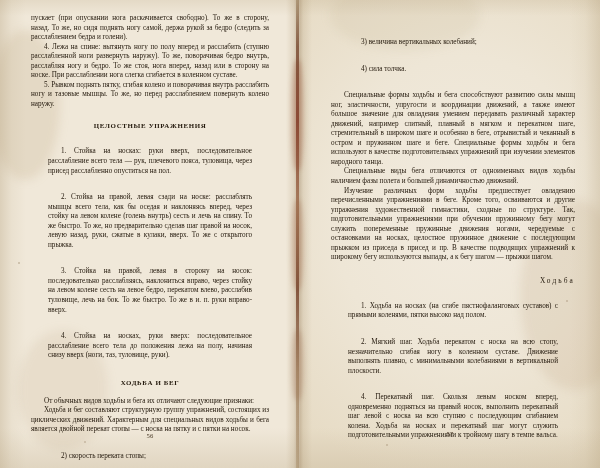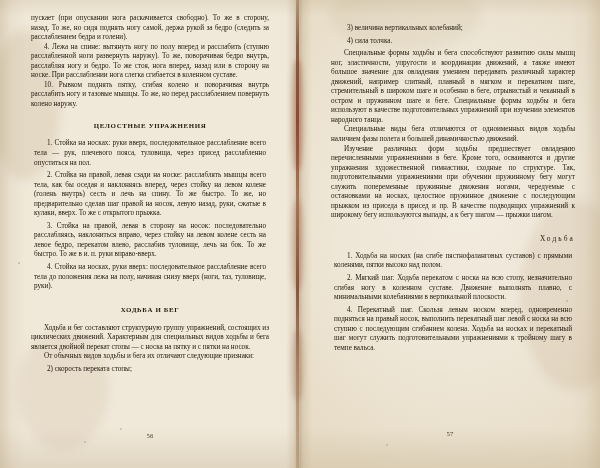--- a/index.html
+++ b/index.html
@@ -108,21 +108,21 @@
   }
   .page-left .textblock  { left: 31px; top: 14px;  width: 238px; }
   .page-right .textblock { left: 31px; top: 21px;  width: 244px; }
 
   p.para {
     margin: 0;
     text-indent: 13px;
   }
   p.para.noind { text-indent: 0; }
   p.item {
-    margin: 3px;
+    margin: 17px;
     text-indent: 13px;
   }
 
   h2.section {
     margin: 12px 0 9px 0;
     font-size: 6.9px;
     line-height: 9px;
     font-weight: bold;
     text-align: center;
     letter-spacing: 0.65px;
@@ -177,33 +177,33 @@
   <div class="edge-shade-top"></div>
   <div class="edge-shade-left"></div>
   <div class="edge-shade-right"></div>
   <div class="edge-shade-bottom"></div>
 
   <div class="page page-left">
     <div class="textblock ink">
 
       <p class="para noind">пускает (при опускании нога раскачивается свободно). То же в сторону, назад. То же, но сидя поднять ногу самой, держа рукой за бедро (следить за расслаблением бедра и голени).</p>
       <p class="para">4. Лежа на спине: вытянуть ногу по полу вперед и расслабить (ступню расслабленной ноги развернуть наружу). То же, поворачивая бедро внутрь, расслабляя ногу и бедро. То же стоя, нога вперед, назад или в сторону на носке. При расслаблении нога слегка сгибается в коленном суставе.</p>
-      <p class="para">10. Рывком поднять пятку, сгибая колено и поворачивая внутрь расслабить ногу и тазовые мышцы. То же, но перед расслаблением повернуть колено наружу.</p>
+      <p class="para">5. Рывком поднять пятку, сгибая колено и поворачивая внутрь расслабить ногу и тазовые мышцы. То же, но перед расслаблением повернуть колено наружу.</p>
 
       <h2 class="section">ЦЕЛОСТНЫЕ УПРАЖНЕНИЯ</h2>
 
       <p class="item">1. Стойка на носках: руки вверх, последовательное расслабление всего тела — рук, плечевого пояса, туловища, через присед расслабленно опуститься на пол.</p>
       <p class="item">2. Стойка на правой, левая сзади на носке: расслаблять мышцы всего тела, как бы оседая и наклоняясь вперед, через стойку на левом колене (голень внутрь) сесть и лечь на спину. То же быстро. То же, но предварительно сделав шаг правой на носок, левую назад, руки, сжатые в кулаки, вверх. То же с открытого прыжка.</p>
       <p class="item">3. Стойка на правой, левая в сторону на носок: последовательно расслабляясь, наклониться вправо, через стойку на левом колене сесть на левое бедро, перекатом влево, расслабив туловище, лечь на бок. То же быстро. То же в и. п. руки вправо-вверх.</p>
       <p class="item">4. Стойка на носках, руки вверх: последовательное расслабление всего тела до положения лежа на полу, начиная снизу вверх (ноги, таз, туловище, руки).</p>
 
       <h2 class="section tight">ХОДЬБА И БЕГ</h2>
 
+      <p class="para">От обычных видов ходьбы и бега их отличают следующие признаки:</p>
       <p class="para">Ходьба и бег составляют структурную группу упражнений, состоящих из циклических движений. Характерным для специальных видов ходьбы и бега является двойной перекат стопы — с носка на пятку и с пятки на носок.</p>
-      <p class="para">От обычных видов ходьбы и бега их отличают следующие признаки:</p>
 
       <p class="item">2) скорость переката стопы;</p>
     </div>
 
     <div class="folio ink">56</div>
   </div>
 
   <div class="gutter"></div>
   <div class="gutter-stain" style="top:60px; height:110px;"></div>
   <div class="gutter-stain" style="top:200px; height:90px; background:rgba(150,82,50,0.28);"></div>

